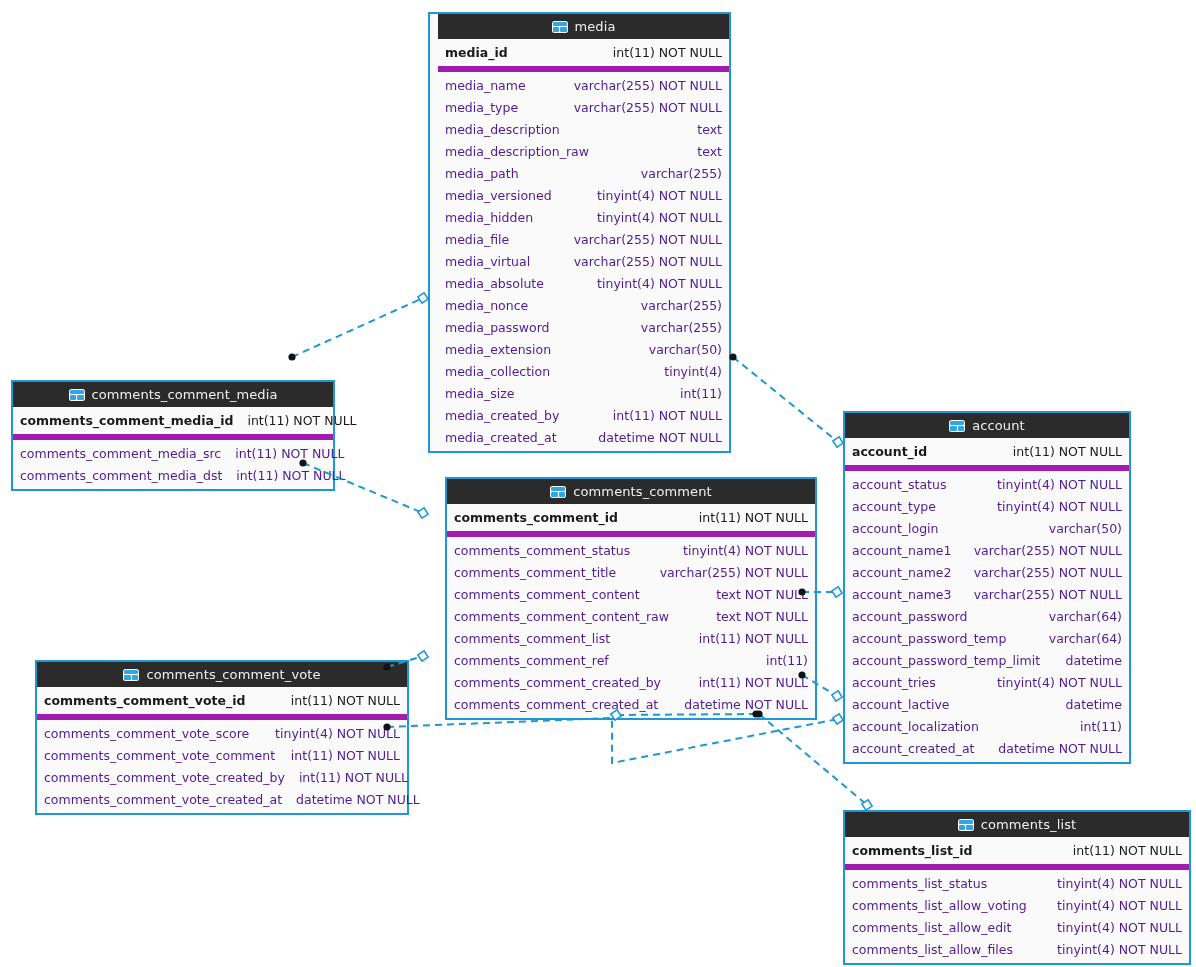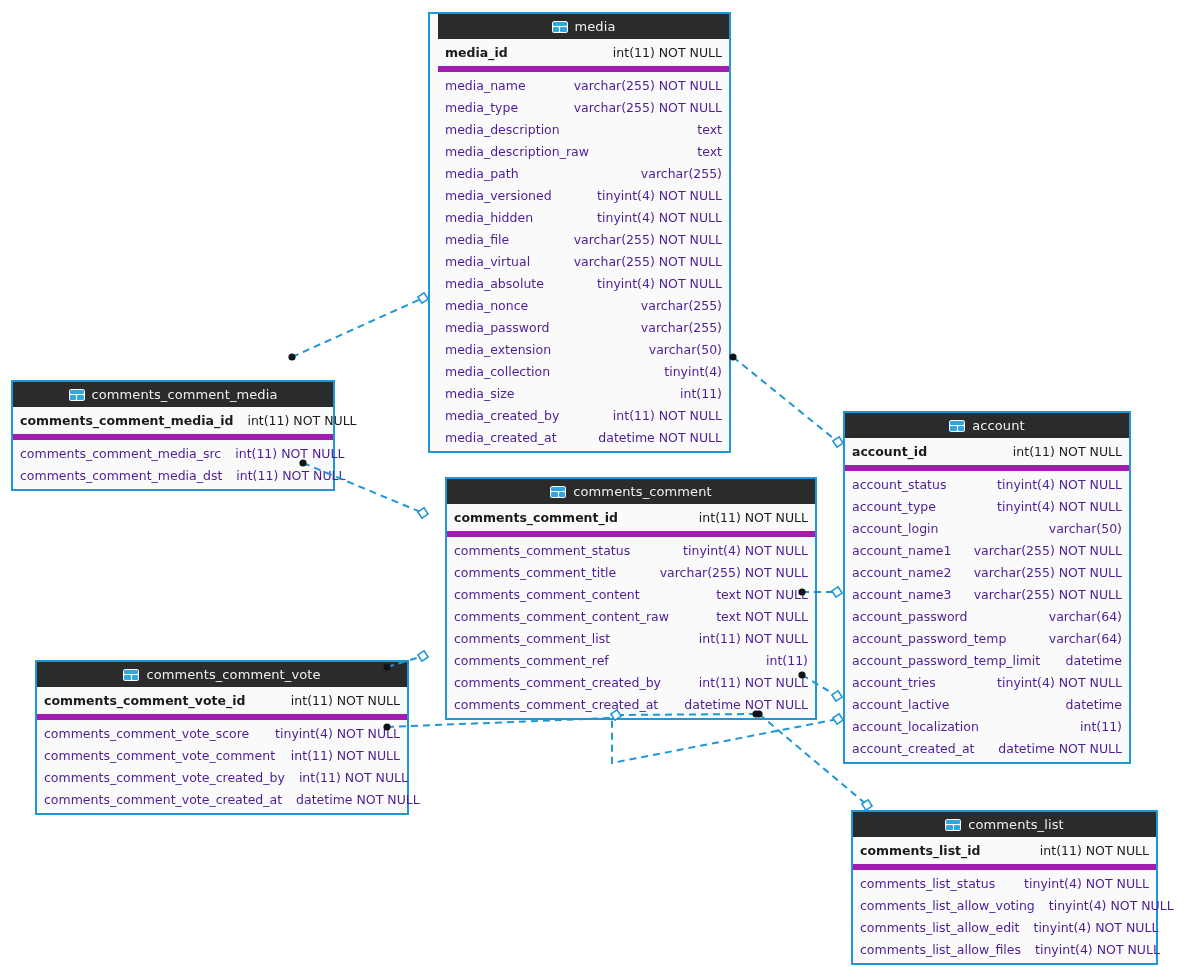--- a/index.html
+++ b/index.html
@@ -278,21 +278,21 @@
           <div class="rowline">
             <span class="cname">account_localization</span>
             <span class="ctype">int(11)</span>
           </div>
           <div class="rowline">
             <span class="cname">account_created_at</span>
             <span class="ctype">datetime NOT NULL</span>
           </div>
         </div>
       </div>
-      <div class="ertable" style="left: 843px; top: 810px; width: 307px; margin-left: 8px;">
+      <div class="ertable" style="left: 843px; top: 810px; width: 348px;">
         <div class="thead">
           <span class="ticon">
             <i></i>
             <i></i>
             <i></i>
           </span>
           <span>comments_list</span>
         </div>
         <div class="pkrow">
           <span class="cname">comments_list_id</span>

